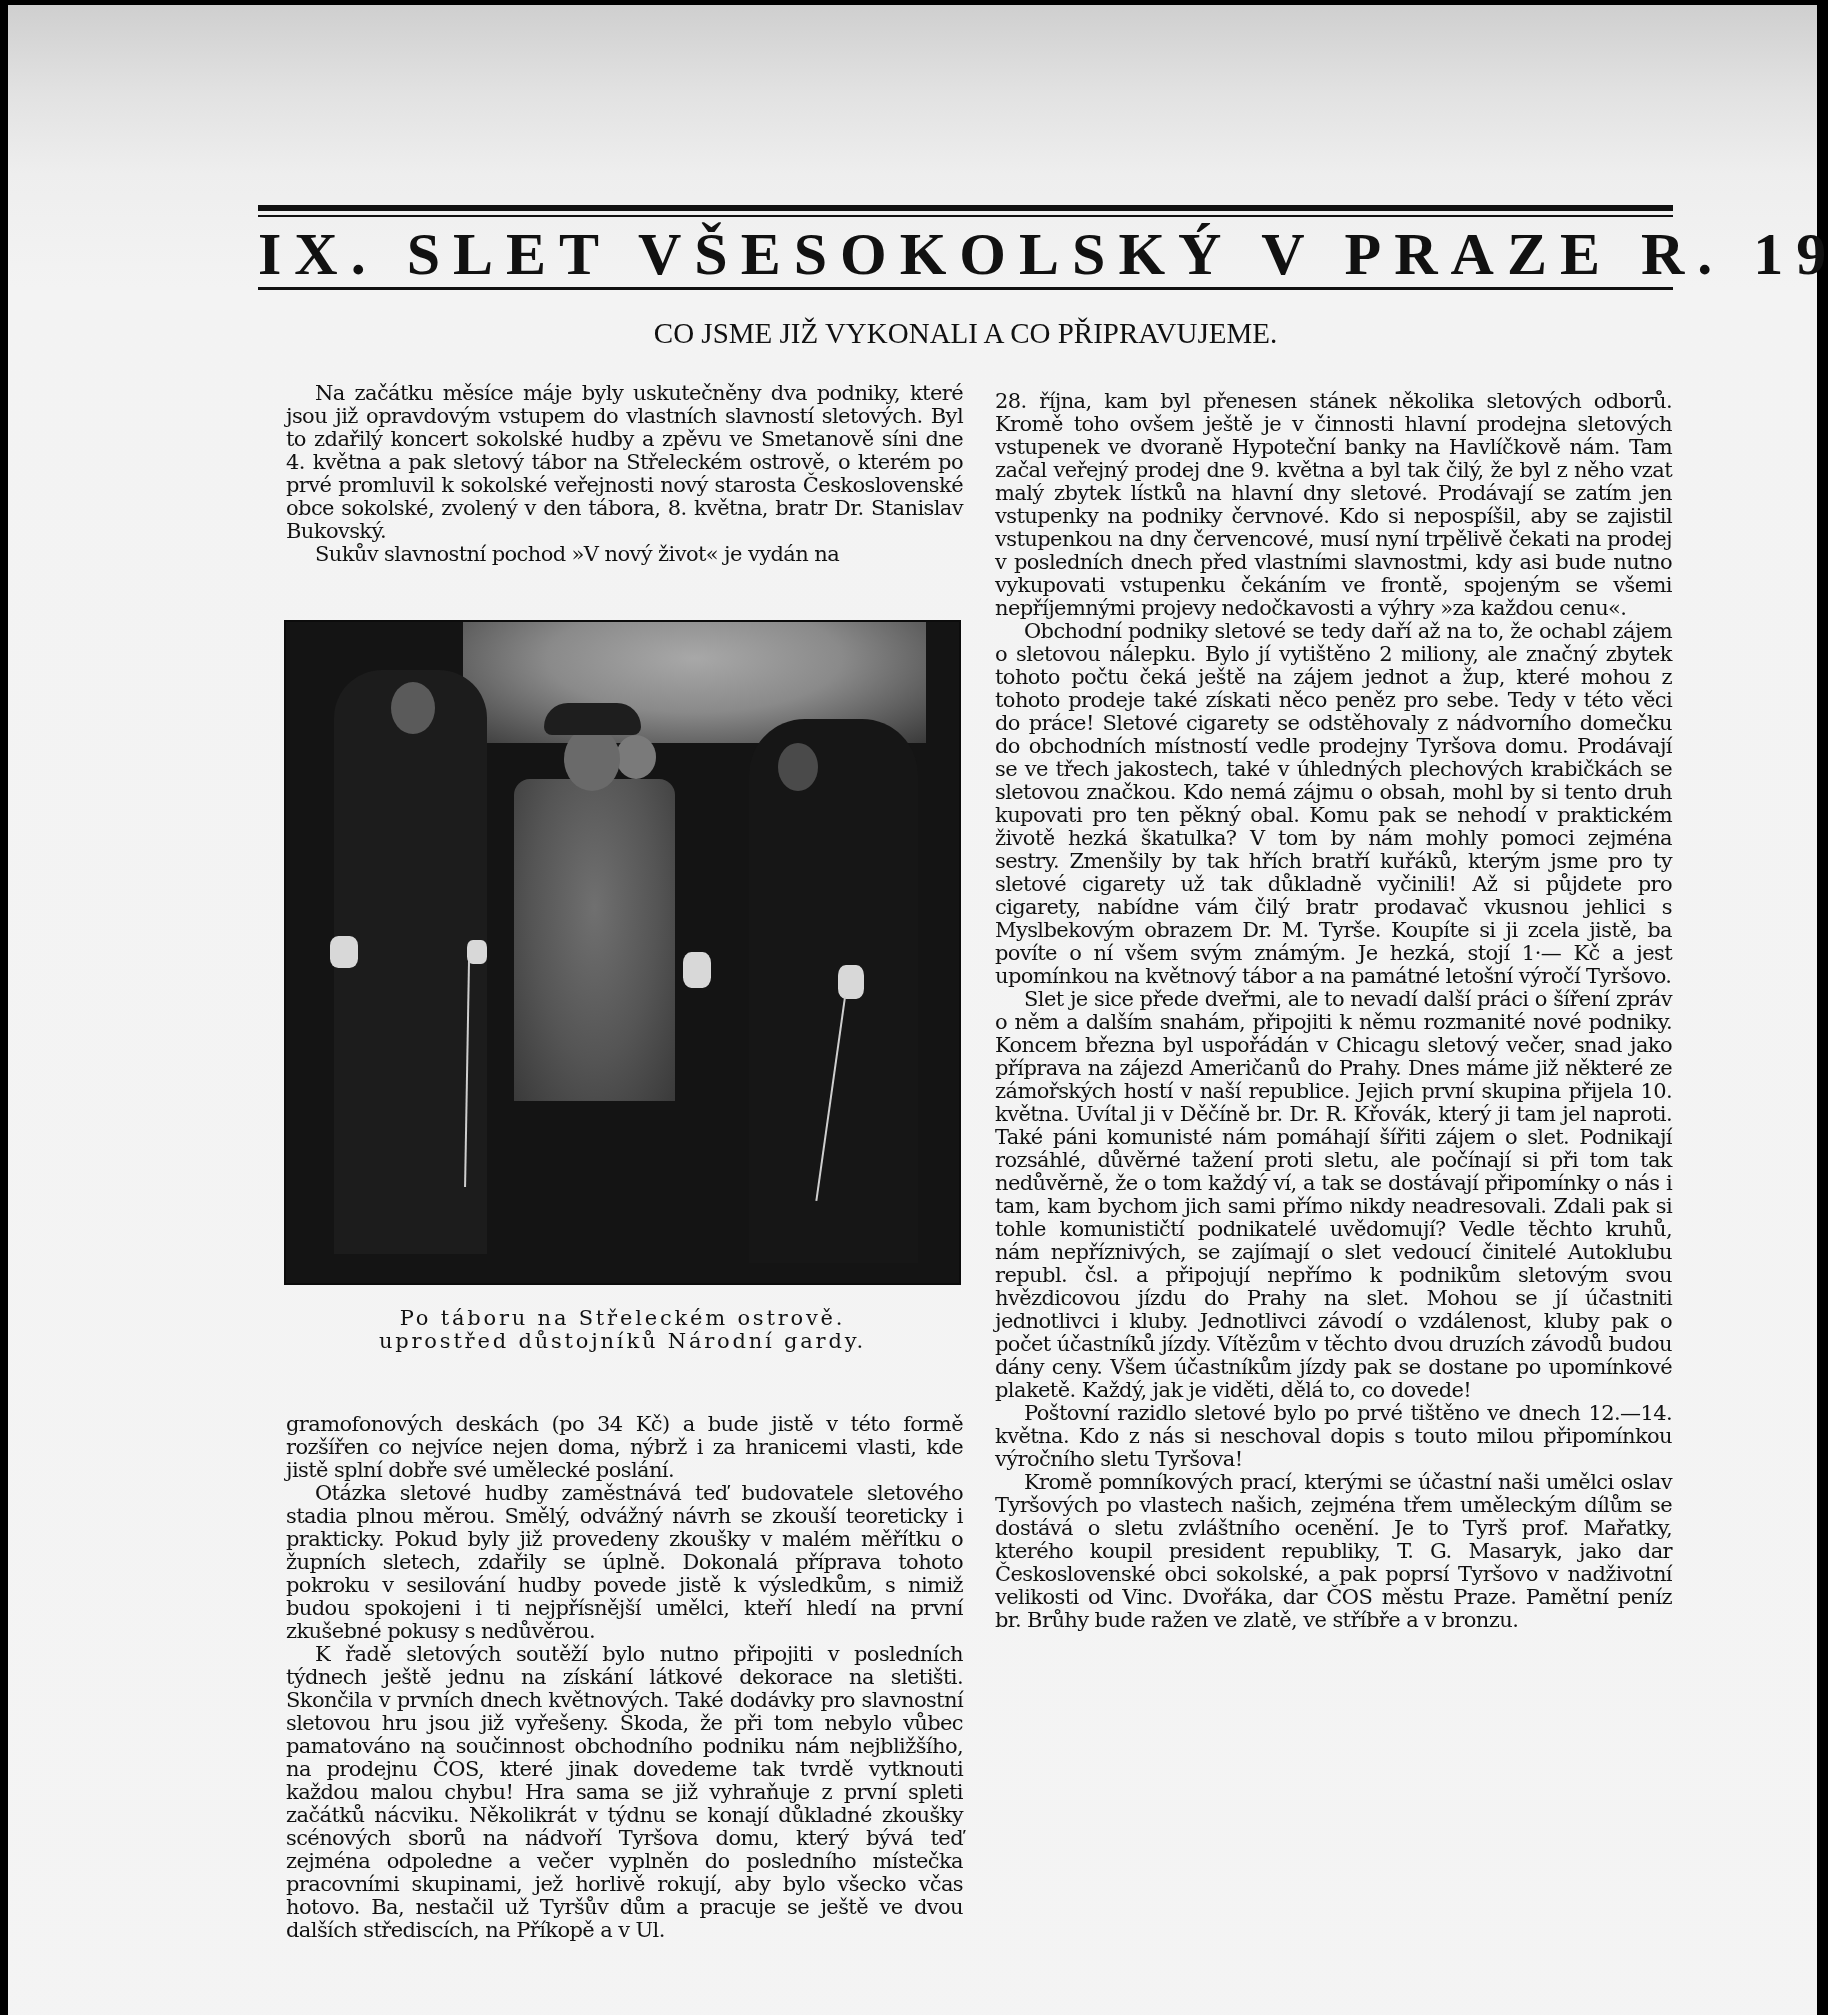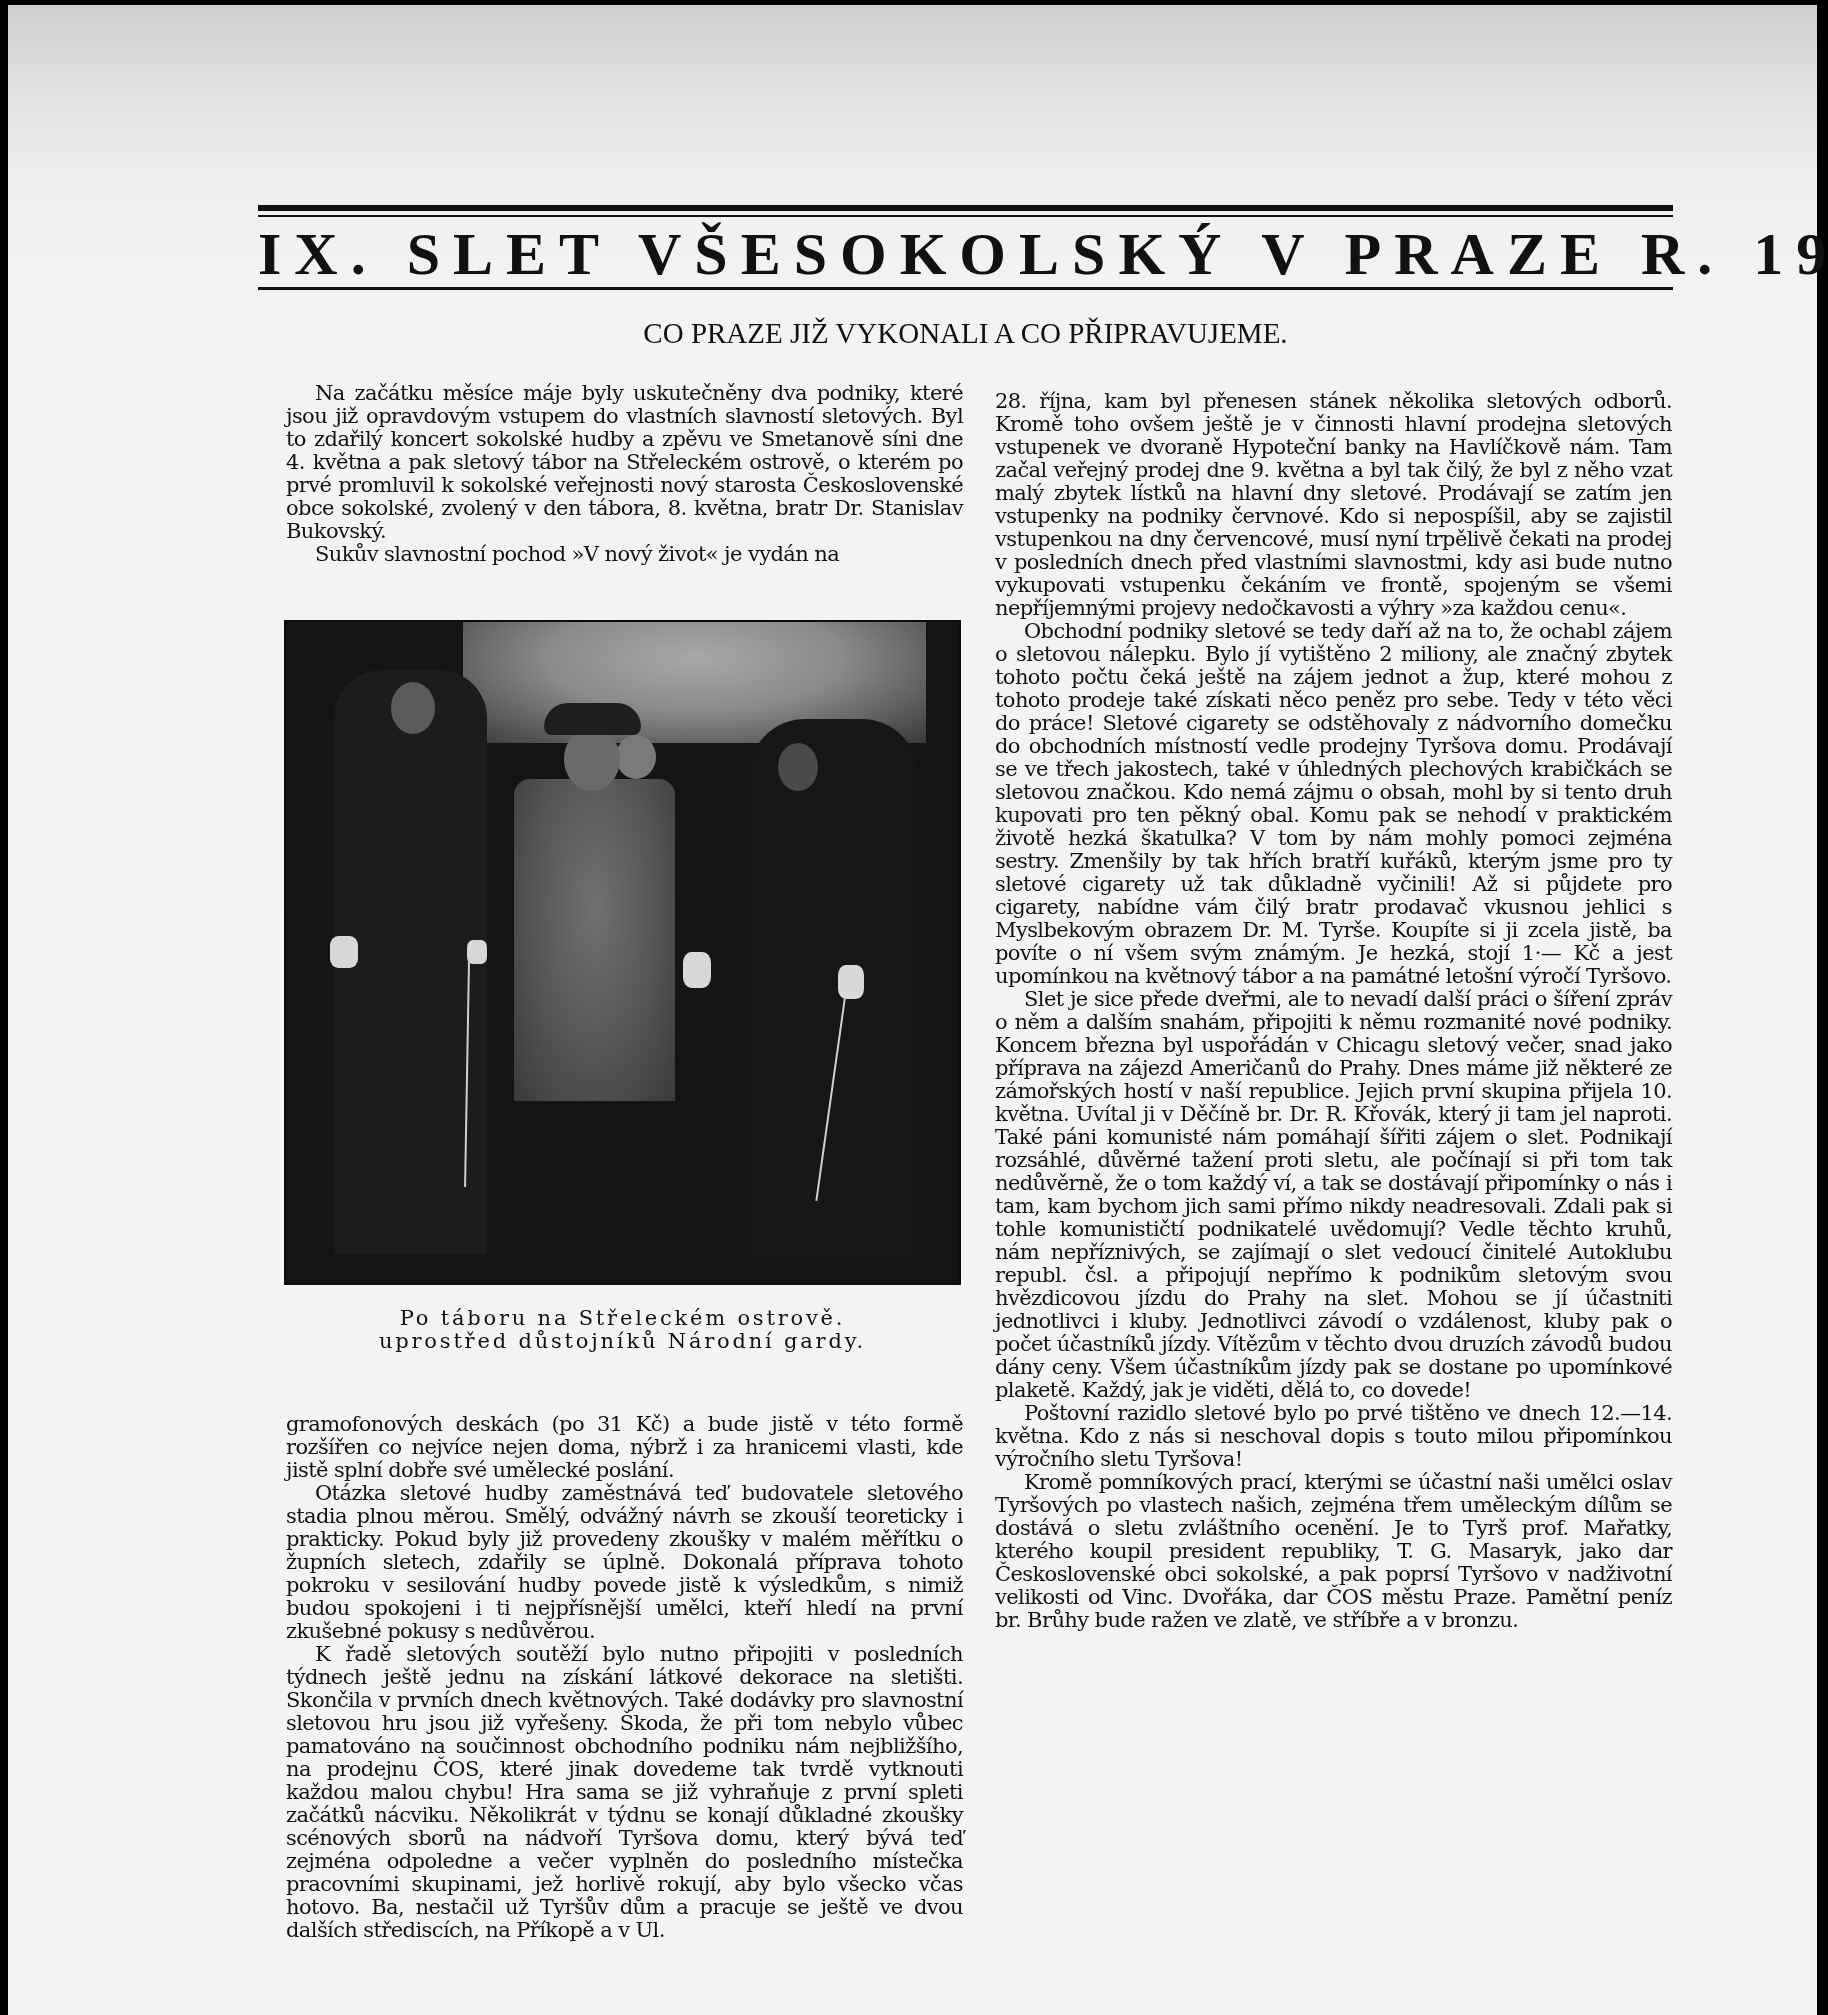--- a/index.html
+++ b/index.html
@@ -79,21 +79,21 @@
 </head>
 <body>
 
 <div class="page">
 
   <div class="masthead-rule-top"></div>
   <div class="masthead-rule-top2"></div>
   <div class="masthead-title">IX. SLET VŠESOKOLSKÝ V PRAZE R. 1932</div>
   <div class="masthead-rule-bottom"></div>
 
-  <div class="article-title">CO PRAZE JIŽ VYKONALI A CO PŘIPRAVUJEME.</div>
+  <div class="article-title">CO JSME JIŽ VYKONALI A CO PŘIPRAVUJEME.</div>
 
   <div class="col col-left-top">
     <p>Na začátku měsíce máje byly uskutečněny dva podniky, které jsou již opravdovým vstupem do vlastních slavností sletových. Byl to zdařilý koncert sokolské hudby a zpěvu ve Smetanově síni dne 4. května a pak sletový tábor na Střeleckém ostrově, o kterém po prvé promluvil k sokolské veřejnosti nový starosta Československé obce sokolské, zvolený v den tábora, 8. května, bratr Dr. Stanislav Bukovský.</p>
     <p>Sukův slavnostní pochod »V nový život« je vydán na</p>
   </div>
 
   <div class="photo" title="Skupinová fotografie: starosta ČOS Dr. Bukovský mezi důstojníky Národní gardy">
     <div class="photo-sky"></div>
     <div class="photo-figure fig-left"></div>
     <div class="photo-figure fig-face-left"></div>
@@ -110,21 +110,21 @@
     <div class="sword sword-1"></div>
     <div class="sword sword-2"></div>
   </div>
 
   <div class="caption">
     <div>Po táboru na Střeleckém ostrově.</div>
     <div>uprostřed důstojníků Národní gardy.</div>
   </div>
 
   <div class="col col-left-bottom">
-    <p class="cont">gramofonových deskách (po 31 Kč) a bude jistě v této formě rozšířen co nejvíce nejen doma, nýbrž i za hranicemi vlasti, kde jistě splní dobře své umělecké poslání.</p>
+    <p class="cont">gramofonových deskách (po 34 Kč) a bude jistě v této formě rozšířen co nejvíce nejen doma, nýbrž i za hranicemi vlasti, kde jistě splní dobře své umělecké poslání.</p>
     <p>Otázka sletové hudby zaměstnává teď budovatele sletového stadia plnou měrou. Smělý, odvážný návrh se zkouší teoreticky i prakticky. Pokud byly již provedeny zkoušky v malém měřítku o župních sletech, zdařily se úplně. Dokonalá příprava tohoto pokroku v sesilování hudby povede jistě k výsledkům, s nimiž budou spokojeni i ti nejpřísnější umělci, kteří hledí na první zkušebné pokusy s nedůvěrou.</p>
     <p>K řadě sletových soutěží bylo nutno připojiti v posledních týdnech ještě jednu na získání látkové dekorace na sletišti. Skončila v prvních dnech květnových. Také dodávky pro slavnostní sletovou hru jsou již vyřešeny. Škoda, že při tom nebylo vůbec pamatováno na součinnost obchodního podniku nám nejbližšího, na prodejnu ČOS, které jinak dovedeme tak tvrdě vytknouti každou malou chybu! Hra sama se již vyhraňuje z první spleti začátků nácviku. Několikrát v týdnu se konají důkladné zkoušky scénových sborů na nádvoří Tyršova domu, který bývá teď zejména odpoledne a večer vyplněn do posledního místečka pracovními skupinami, jež horlivě rokují, aby bylo všecko včas hotovo. Ba, nestačil už Tyršův dům a pracuje se ještě ve dvou dalších střediscích, na Příkopě a v Ul.</p>
   </div>
 
   <div class="col col-right">
     <p class="cont">28. října, kam byl přenesen stánek několika sletových odborů. Kromě toho ovšem ještě je v činnosti hlavní prodejna sletových vstupenek ve dvoraně Hypoteční banky na Havlíčkově nám. Tam začal veřejný prodej dne 9. května a byl tak čilý, že byl z něho vzat malý zbytek lístků na hlavní dny sletové. Prodávají se zatím jen vstupenky na podniky červnové. Kdo si nepospíšil, aby se zajistil vstupenkou na dny červencové, musí nyní trpělivě čekati na prodej v posledních dnech před vlastními slavnostmi, kdy asi bude nutno vykupovati vstupenku čekáním ve frontě, spojeným se všemi nepříjemnými projevy nedočkavosti a výhry »za každou cenu«.</p>
     <p>Obchodní podniky sletové se tedy daří až na to, že ochabl zájem o sletovou nálepku. Bylo jí vytištěno 2 miliony, ale značný zbytek tohoto počtu čeká ještě na zájem jednot a žup, které mohou z tohoto prodeje také získati něco peněz pro sebe. Tedy v této věci do práce! Sletové cigarety se odstěhovaly z nádvorního domečku do obchodních místností vedle prodejny Tyršova domu. Prodávají se ve třech jakostech, také v úhledných plechových krabičkách se sletovou značkou. Kdo nemá zájmu o obsah, mohl by si tento druh kupovati pro ten pěkný obal. Komu pak se nehodí v praktickém životě hezká škatulka? V tom by nám mohly pomoci zejména sestry. Zmenšily by tak hřích bratří kuřáků, kterým jsme pro ty sletové cigarety už tak důkladně vyčinili! Až si půjdete pro cigarety, nabídne vám čilý bratr prodavač vkusnou jehlici s Myslbekovým obrazem Dr. M. Tyrše. Koupíte si ji zcela jistě, ba povíte o ní všem svým známým. Je hezká, stojí 1·— Kč a jest upomínkou na květnový tábor a na památné letošní výročí Tyršovo.</p>
     <p>Slet je sice přede dveřmi, ale to nevadí další práci o šíření zpráv o něm a dalším snahám, připojiti k němu rozmanité nové podniky. Koncem března byl uspořádán v Chicagu sletový večer, snad jako příprava na zájezd Američanů do Prahy. Dnes máme již některé ze zámořských hostí v naší republice. Jejich první skupina přijela 10. května. Uvítal ji v Děčíně br. Dr. R. Křovák, který ji tam jel naproti. Také páni komunisté nám pomáhají šířiti zájem o slet. Podnikají rozsáhlé, důvěrné tažení proti sletu, ale počínají si při tom tak nedůvěrně, že o tom každý ví, a tak se dostávají připomínky o nás i tam, kam bychom jich sami přímo nikdy neadresovali. Zdali pak si tohle komunističtí podnikatelé uvědomují? Vedle těchto kruhů, nám nepříznivých, se zajímají o slet vedoucí činitelé Autoklubu republ. čsl. a připojují nepřímo k podnikům sletovým svou hvězdicovou jízdu do Prahy na slet. Mohou se jí účastniti jednotlivci i kluby. Jednotlivci závodí o vzdálenost, kluby pak o počet účastníků jízdy. Vítězům v těchto dvou druzích závodů budou dány ceny. Všem účastníkům jízdy pak se dostane po upomínkové plaketě. Každý, jak je viděti, dělá to, co dovede!</p>
     <p>Poštovní razidlo sletové bylo po prvé tištěno ve dnech 12.—14. května. Kdo z nás si neschoval dopis s touto milou připomínkou výročního sletu Tyršova!</p>
     <p>Kromě pomníkových prací, kterými se účastní naši umělci oslav Tyršových po vlastech našich, zejména třem uměleckým dílům se dostává o sletu zvláštního ocenění. Je to Tyrš prof. Mařatky, kterého koupil president republiky, T. G. Masaryk, jako dar Československé obci sokolské, a pak poprsí Tyršovo v nadživotní velikosti od Vinc. Dvořáka, dar ČOS městu Praze. Pamětní peníz br. Brůhy bude ražen ve zlatě, ve stříbře a v bronzu.</p>

